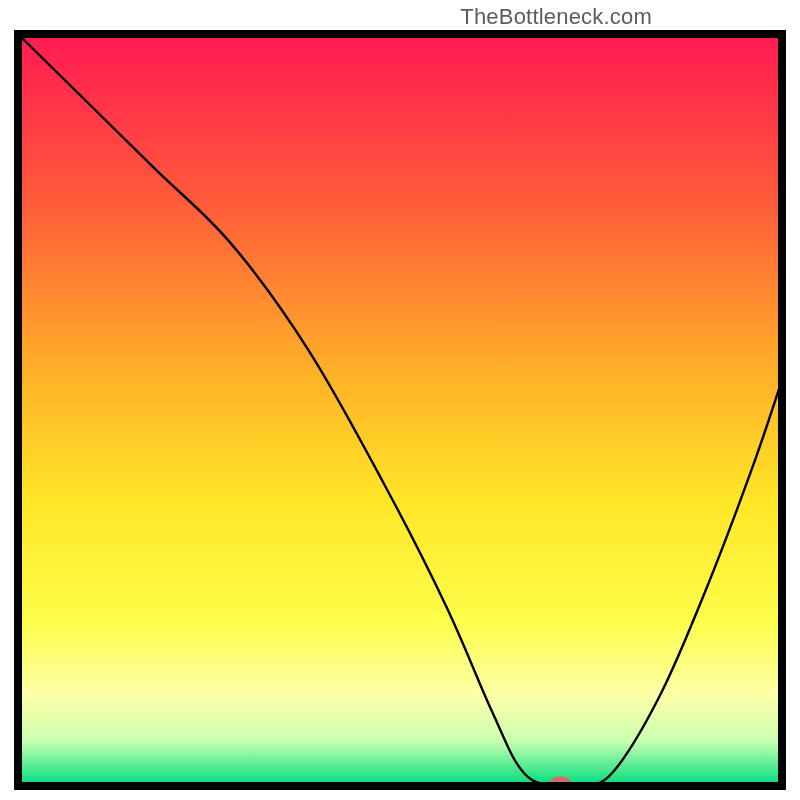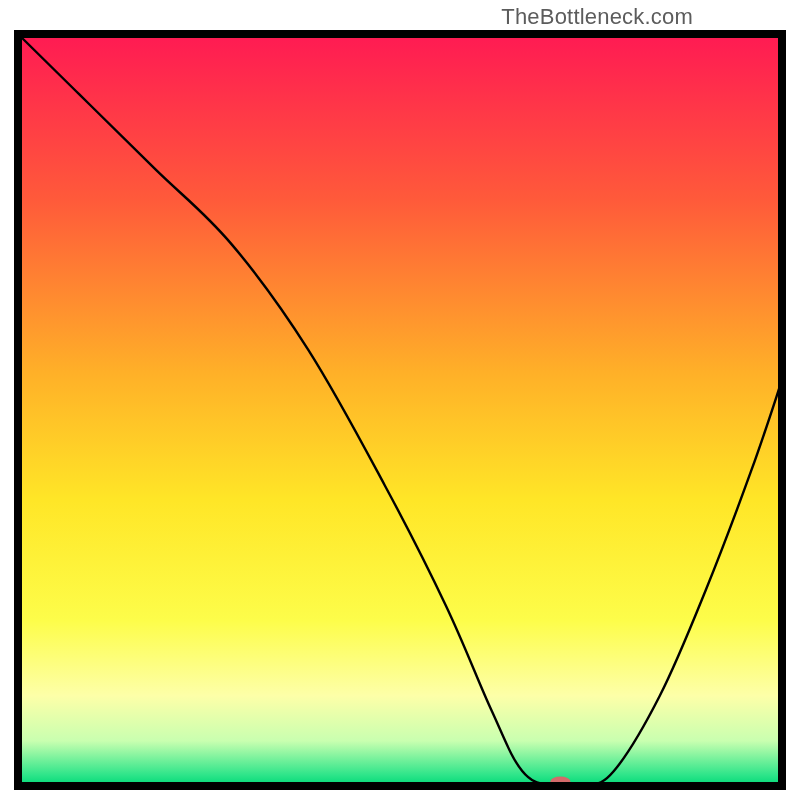--- a/index.html
+++ b/index.html
@@ -7,21 +7,20 @@
     padding: 0;
     width: 800px;
     height: 800px;
     background: #ffffff;
     font-family: Arial, Helvetica, sans-serif;
   }
   .container {
     position: relative;
     width: 664px;
     height: 800px;
-    padding-left: 41px;
   }
   .watermark {
     position: absolute;
     top: 4px;
     right: 12px;
     font-size: 22px;
     font-weight: 500;
     color: #5c5c5c;
     letter-spacing: 0.2px;
   }

